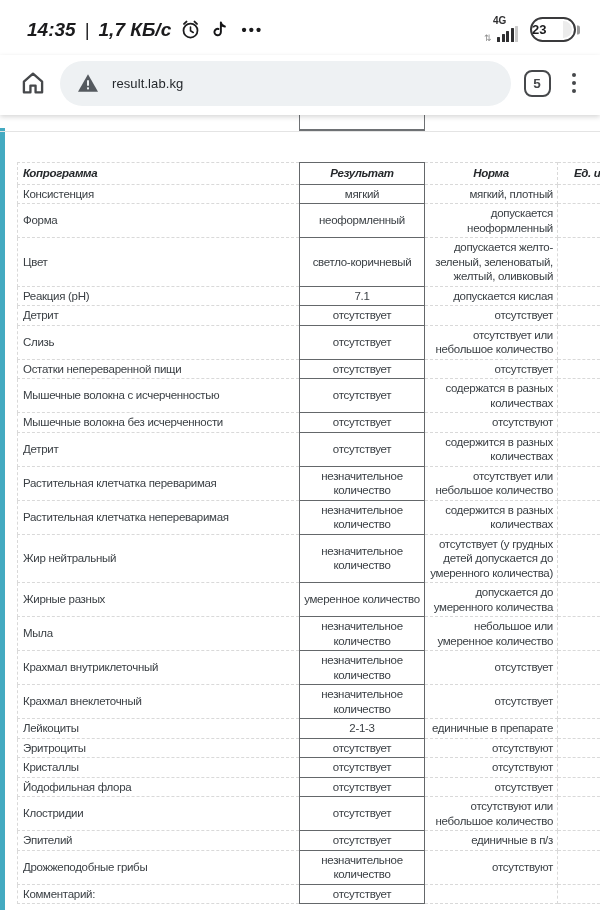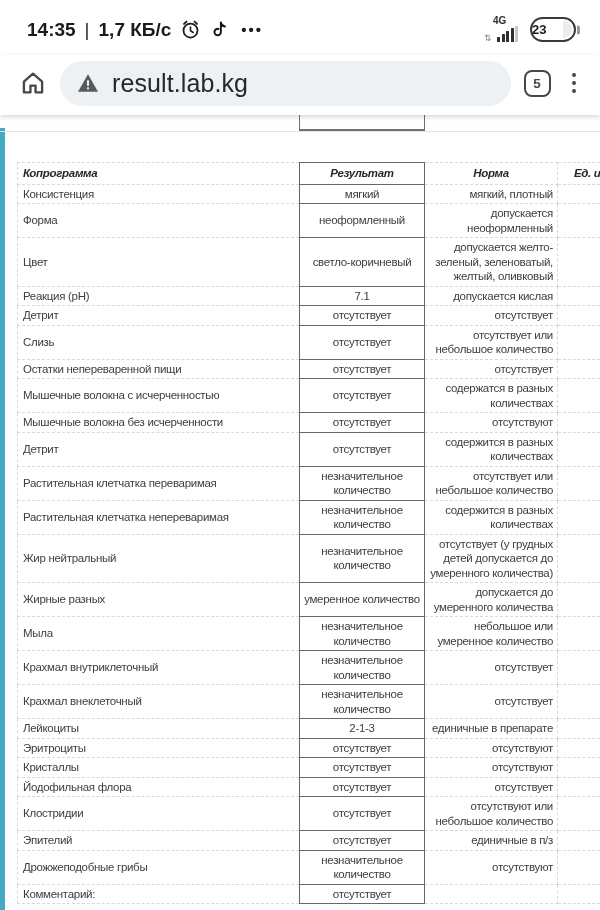--- a/index.html
+++ b/index.html
@@ -7,21 +7,21 @@
   .screen {
     width:600px; height:910px; position:relative; margin:0 auto;
     background:#fff; overflow:hidden;
     font-family:"Liberation Sans", sans-serif; color:#1c1c1e;
   }
   
   .status-bar {
     height:55px; display:flex; align-items:center; justify-content:space-between;
     padding:4px 24px 0 27px; background:#fff;
   }
-  .sb-left { display:flex; align-items:center; gap:9px; font-size:19px; font-weight:700; color:#1b1b1d; }
+  .sb-left { display:flex; align-items:center; gap:9px; font-size:19px; font-weight:700; color:#1b1b1d;font-style:italic; }
   .sb-left .sep { font-weight:400; color:#2a2a2c; }
   .sb-dots { font-size:15px; letter-spacing:2px; font-weight:700; margin-left:4px; }
   .sb-right { display:flex; align-items:center; gap:12px; }
   .signal { position:relative; width:34px; height:27px; }
   .signal .net { position:absolute; top:-1px; left:9px; font-size:10px; font-weight:700; color:#2e2e30; }
   .signal .arrows { position:absolute; bottom:0; left:0; font-size:9px; color:#8a8a8a; line-height:9px; }
   .bars { position:absolute; right:0; bottom:1px; display:flex; align-items:flex-end; gap:1.5px; }
   .bars i { display:block; width:3px; background:#2e2e30; border-radius:0.5px; }
   .bars i.b1{height:5px} .bars i.b2{height:8px} .bars i.b3{height:11px} .bars i.b4{height:14px}
   .bars i.b5{height:16px; background:#c9c9c9;}
@@ -37,21 +37,21 @@
   .toolbar {
     position:relative; z-index:3; height:60px; background:#fff;
     display:flex; align-items:center; gap:13px; padding:0 16px 4px 19px;
     box-shadow:0 2px 5px rgba(0,0,0,0.16);
   }
   .icon-btn { display:flex; align-items:center; justify-content:center; background:none; border:none; cursor:pointer; }
   .address-pill {
     flex:1; height:45px; background:#eef1f3; border-radius:23px;
     display:flex; align-items:center; gap:13px; padding:0 17px; border:none; cursor:text;
   }
-  .url { font-size:25px; color:#24282c; letter-spacing:0.1px; }
+  .url { font-size:13px; color:#24282c; letter-spacing:0.1px; }
   .tab-btn {
     width:27px; height:27px; border:2.6px solid #46484b; border-radius:8px; background:none; cursor:pointer;
     display:flex; align-items:center; justify-content:center;
     font-family:"Liberation Sans", sans-serif; font-size:13.5px; font-weight:700; color:#46484b;
   }
   .menu-btn { display:flex; flex-direction:column; gap:3.5px; padding:4px 8px; background:none; border:none; cursor:pointer; }
   .menu-btn i { width:4.5px; height:4.5px; border-radius:50%; background:#46484b; }
   
   .content { position:absolute; top:115px; left:0; right:0; bottom:0; background:#fff; overflow:hidden; }
   .scroll-accent { position:absolute; left:0; top:13px; bottom:0; width:5px; background:#44aac1; }

